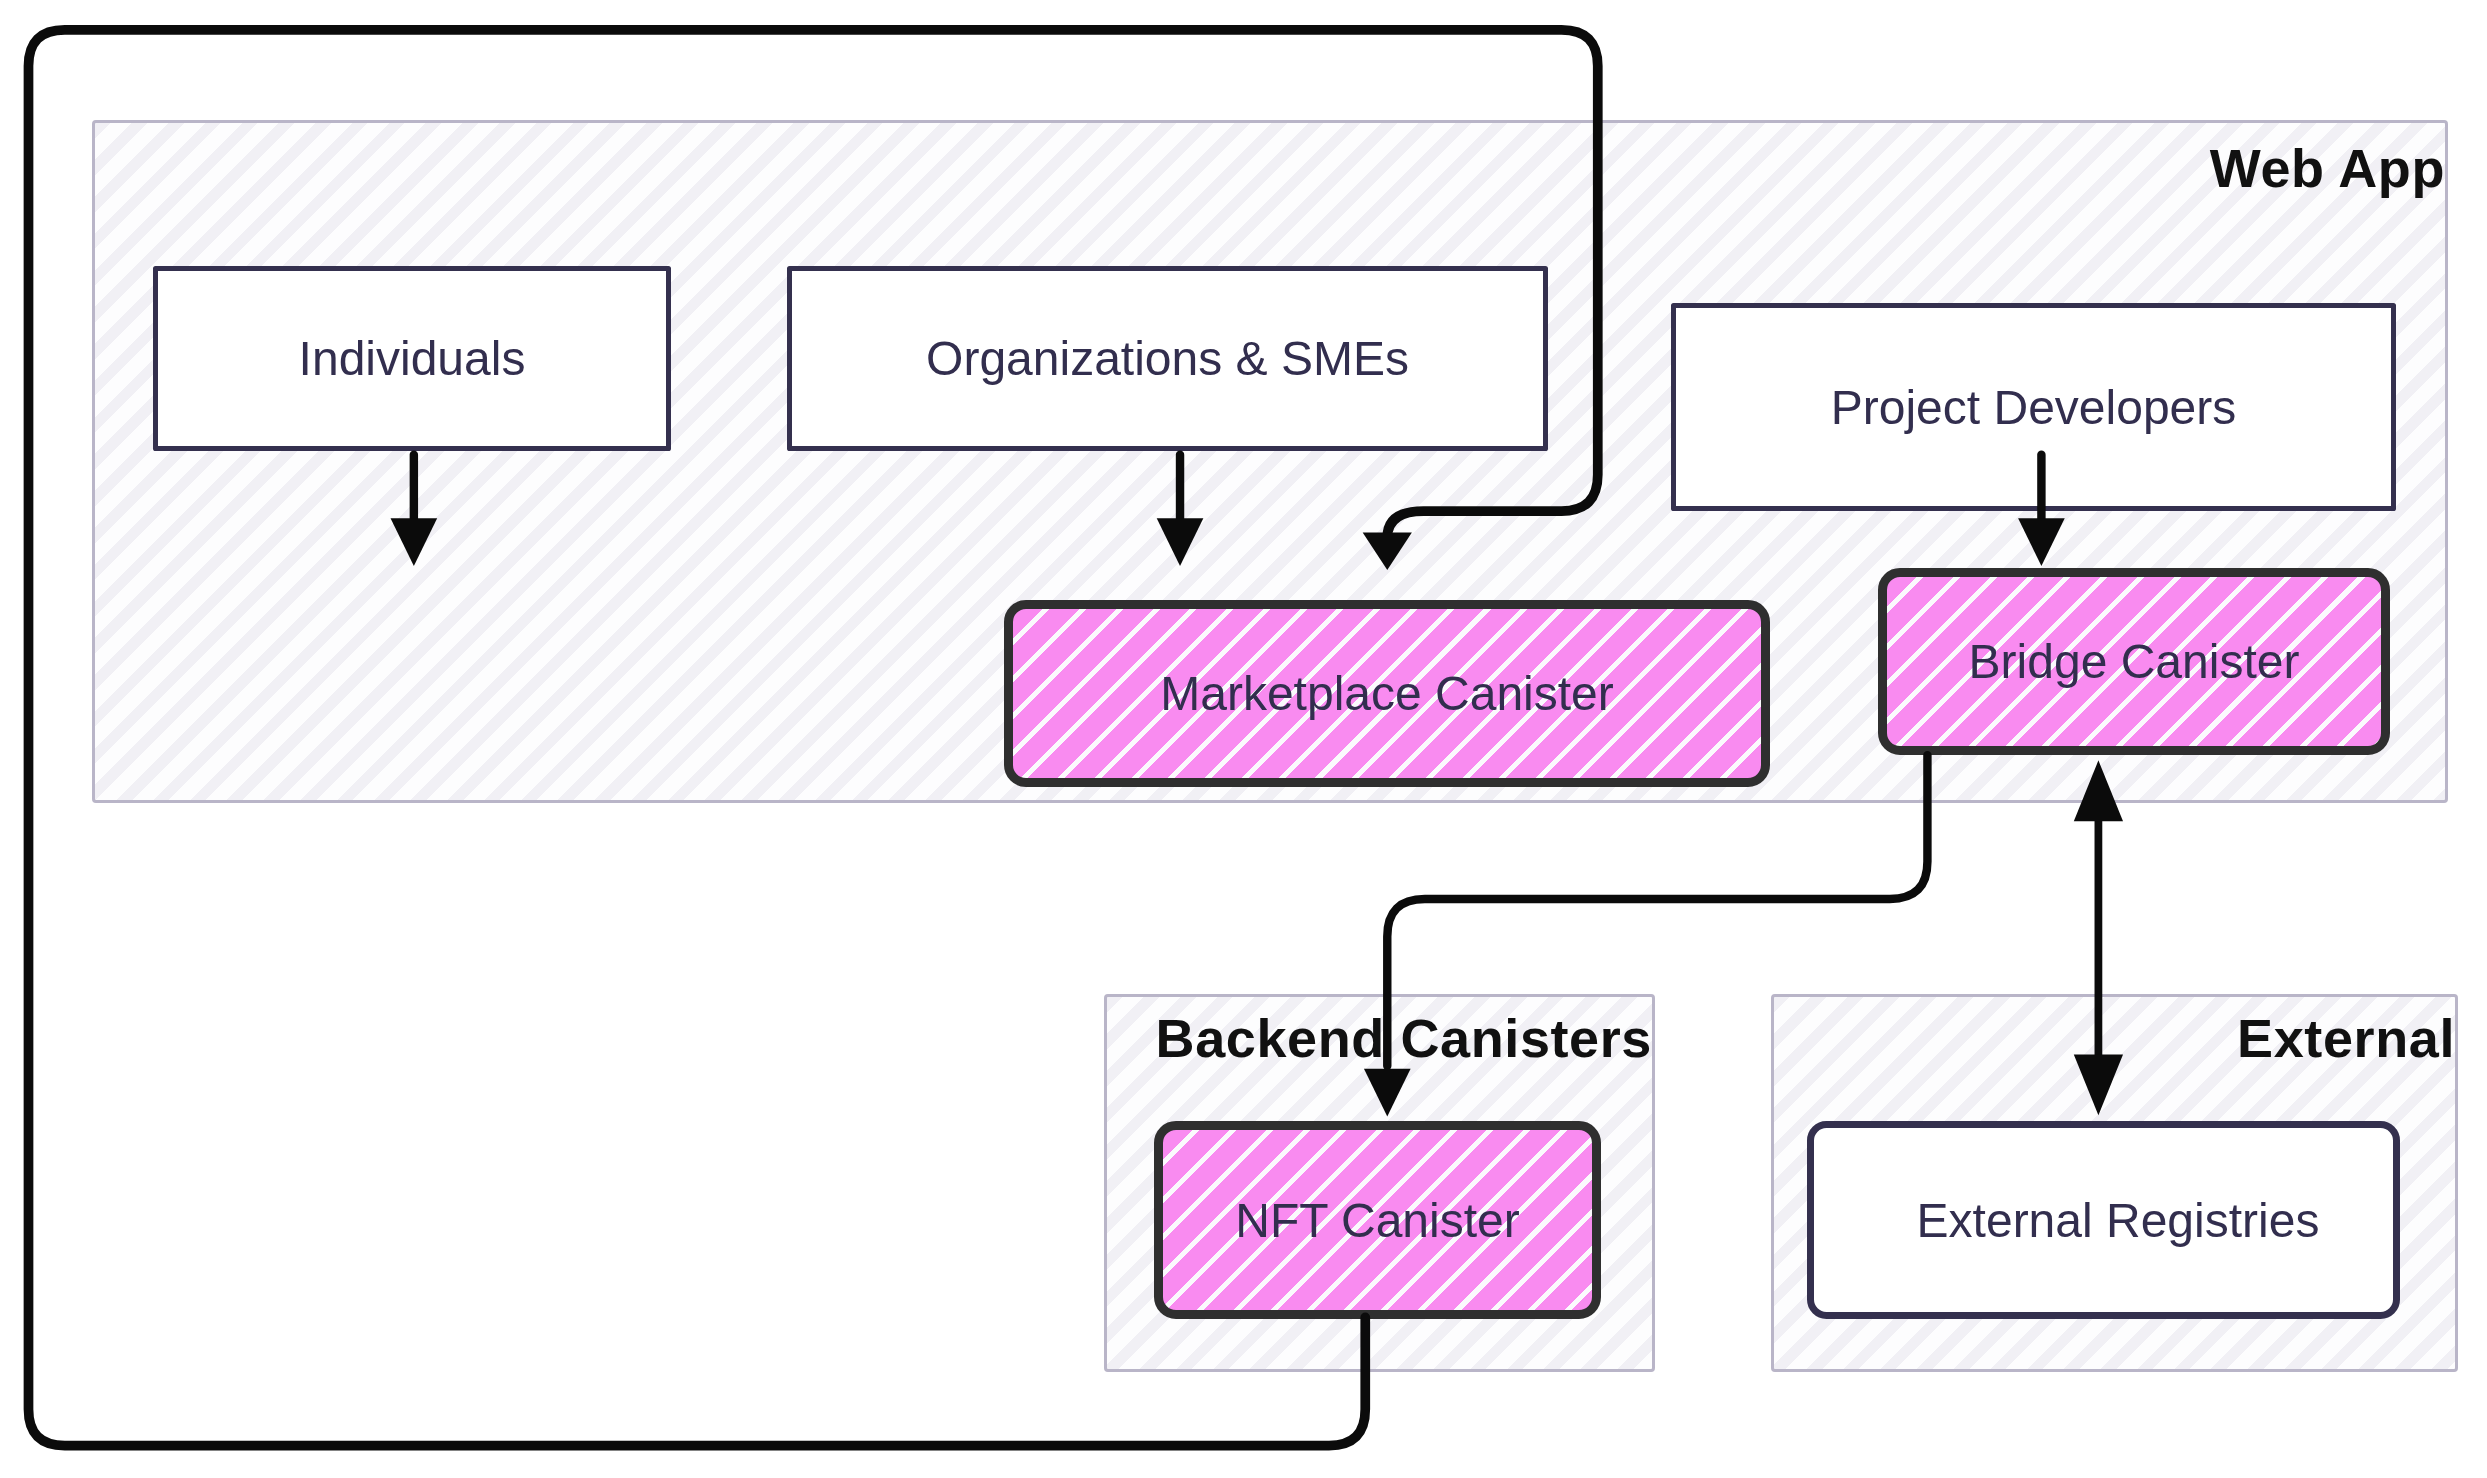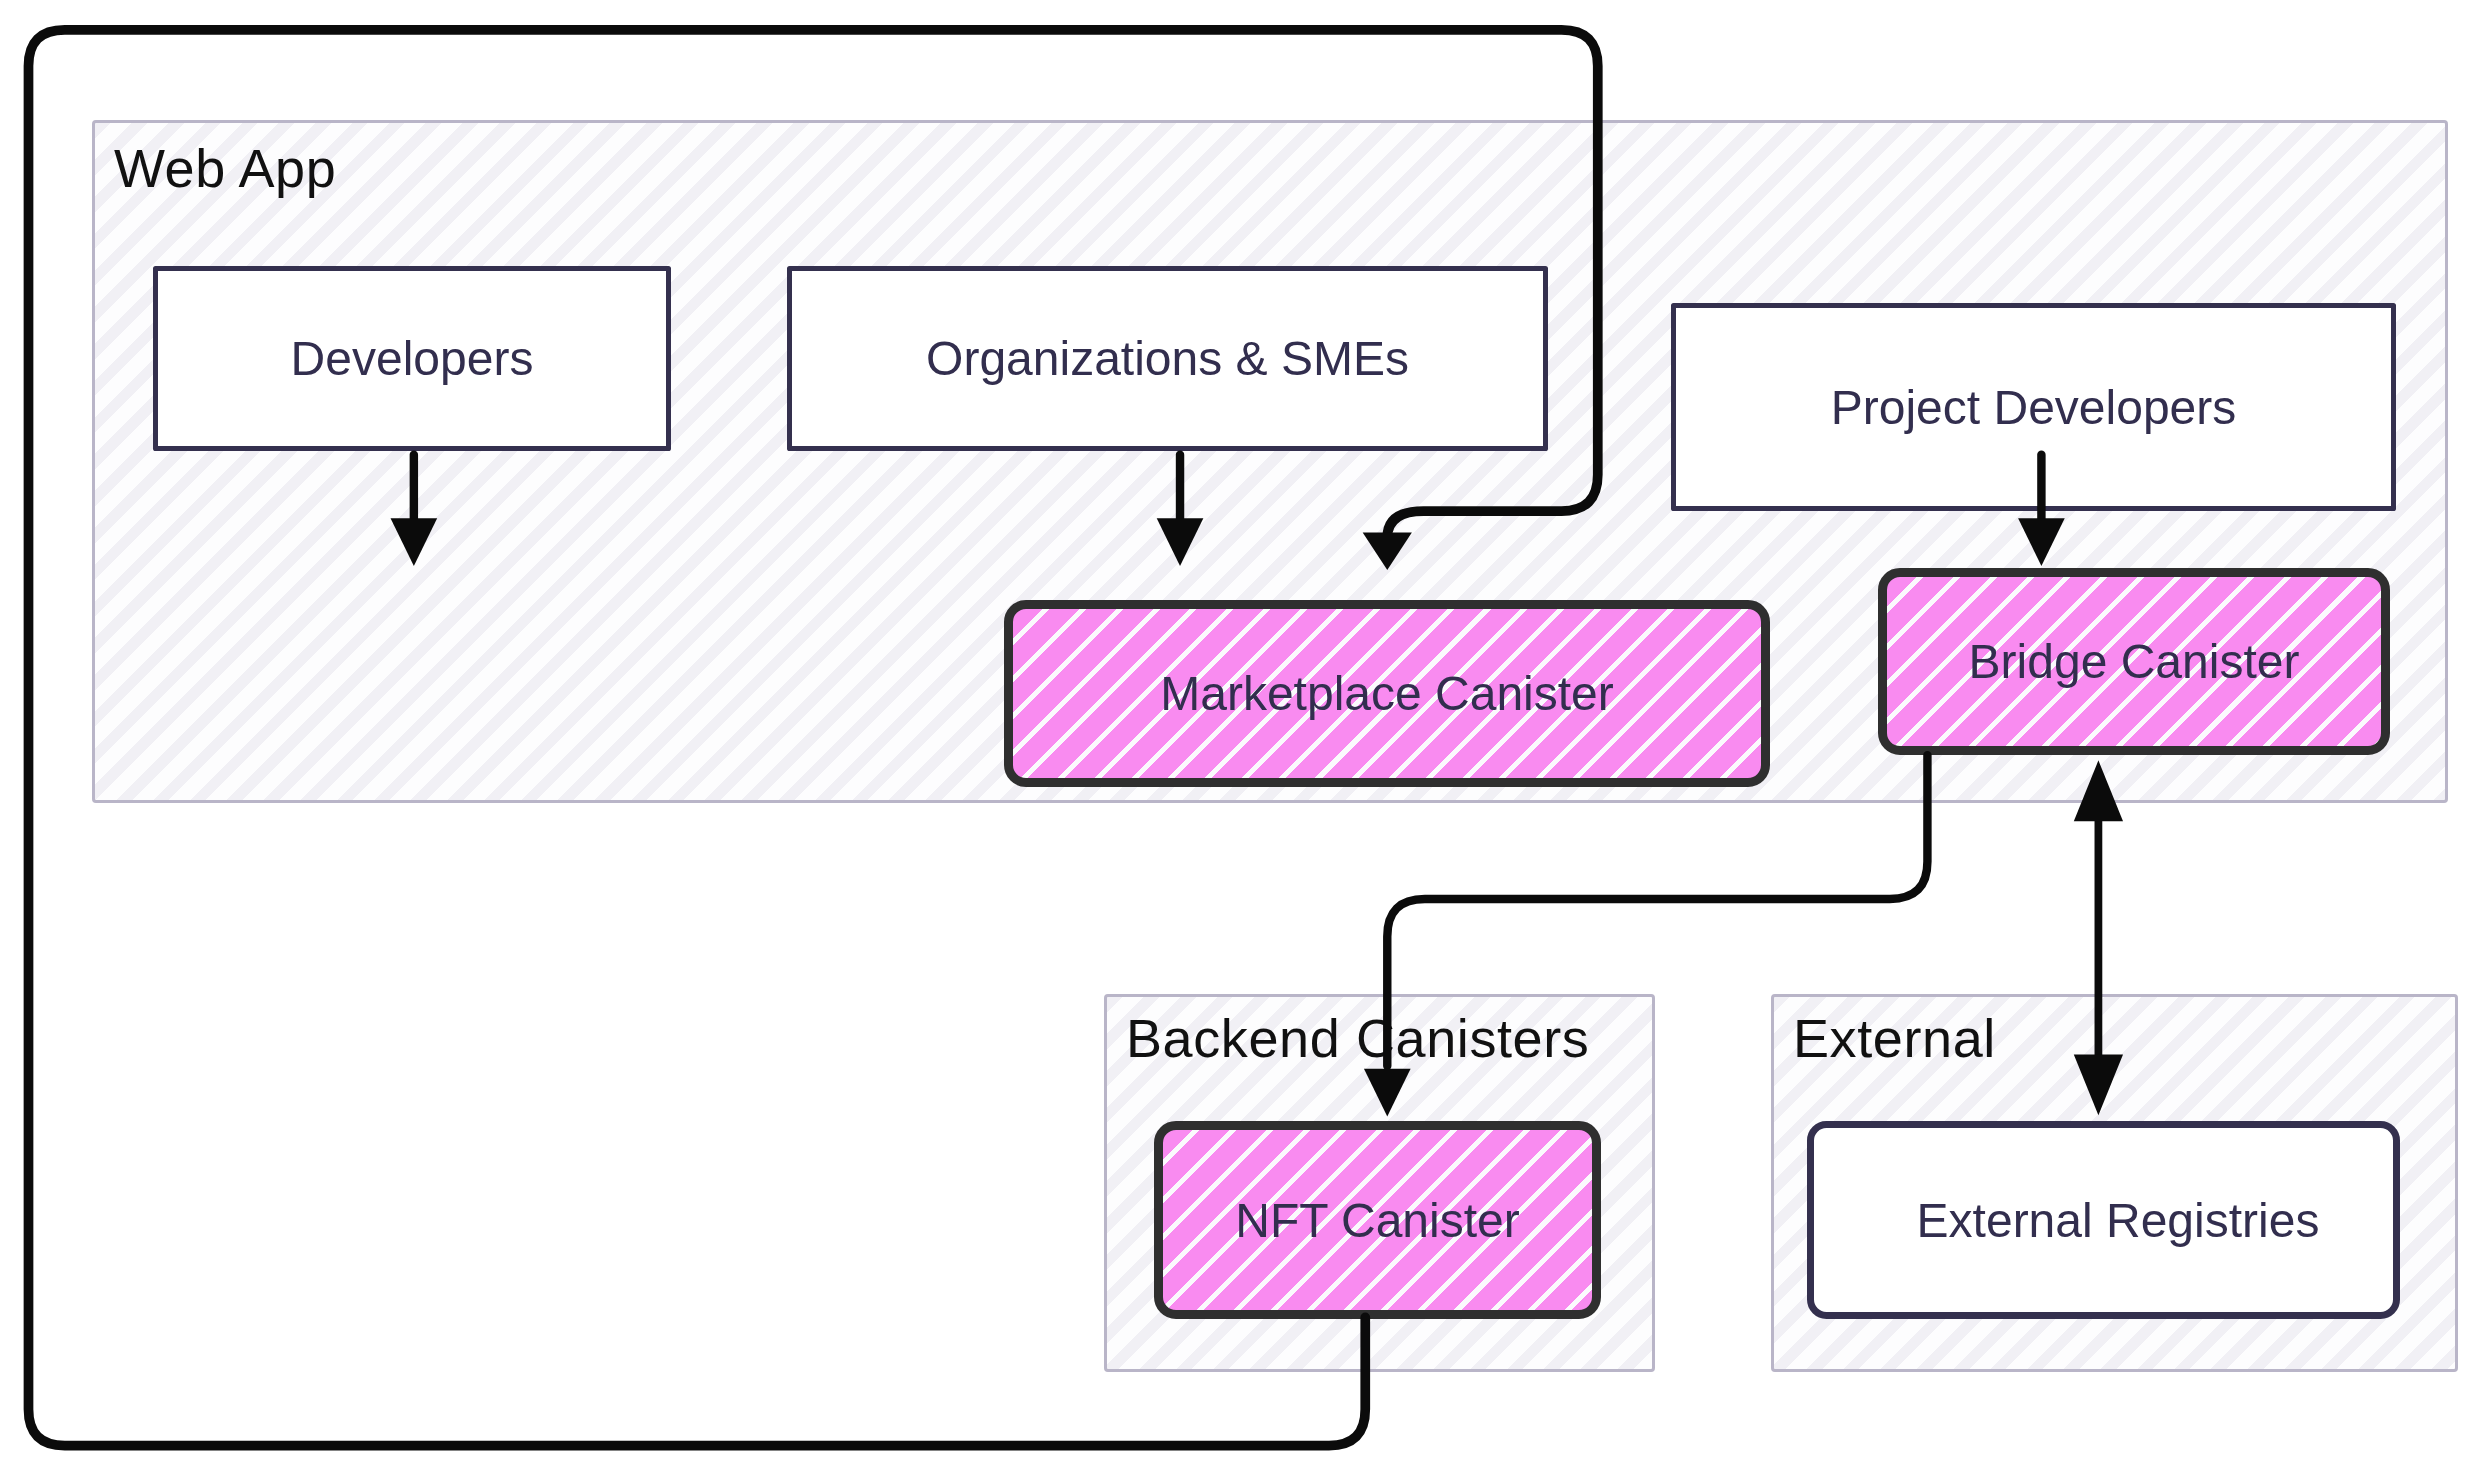--- a/index.html
+++ b/index.html
@@ -25,26 +25,25 @@
     background-image: repeating-linear-gradient(
       135deg,
       var(--c-container-fill-a, #f1f0f5) 0px,
       var(--c-container-fill-a, #f1f0f5) 11px,
       var(--c-container-fill-b, #fdfdfe) 11px,
       var(--c-container-fill-b, #fdfdfe) 26px
     );
   }
   .container-title {
     width: 100%;
-    text-align: left;
+    text-align: right;
     color: var(--c-title-text, #111111);
     font-size: 54px;
-    font-weight: 400;
+    font-weight: 700;
     letter-spacing: 0.6px;
-    padding-left: 19px;
   }
   .web-app        { left: 92px;  top: 120px;  width: 2356px; height: 683px; }
   .web-app .container-title { margin-top: 14.2px; }
   .backend        { left: 1104px; top: 994px; width: 551px;  height: 378px; }
   .backend .container-title { margin-top: 10.4px; }
   .external       { left: 1771px; top: 994px; width: 687px; height: 378px; }
   .external .container-title { margin-top: 10.4px; }
 
   
   .node {
@@ -121,21 +120,21 @@
 
   <div class="container backend">
     <div class="container-title">Backend Canisters</div>
   </div>
 
   <div class="container external">
     <div class="container-title">External</div>
   </div>
 
   <div class="node actor individuals">
-    <span class="label">Developers</span>
+    <span class="label">Individuals</span>
   </div>
 
   <div class="node actor organizations">
     <span class="label">Organizations &amp; SMEs</span>
   </div>
 
   <div class="node actor project-developers">
     <span class="label">Project Developers</span>
   </div>
 

